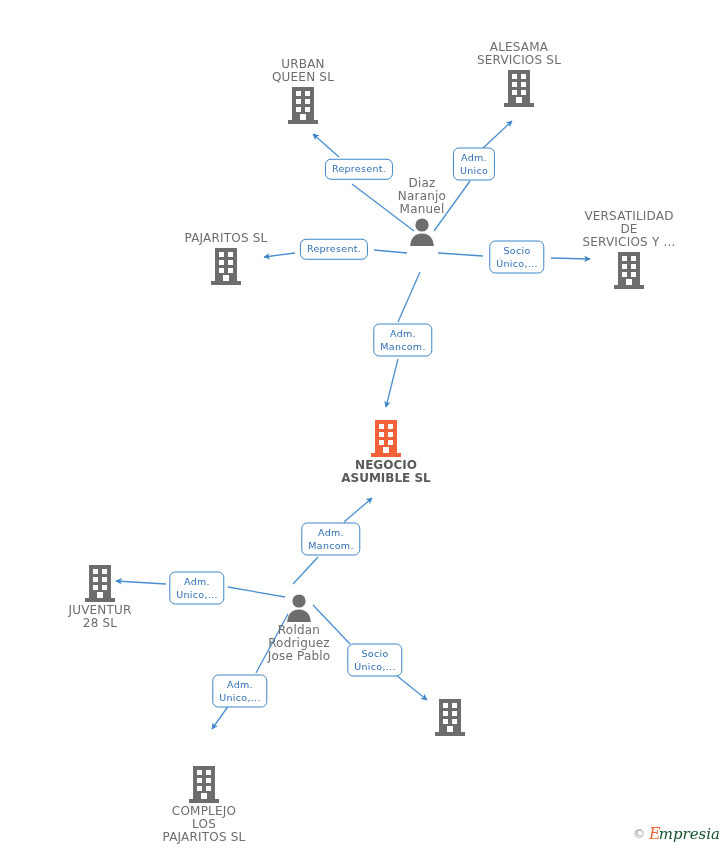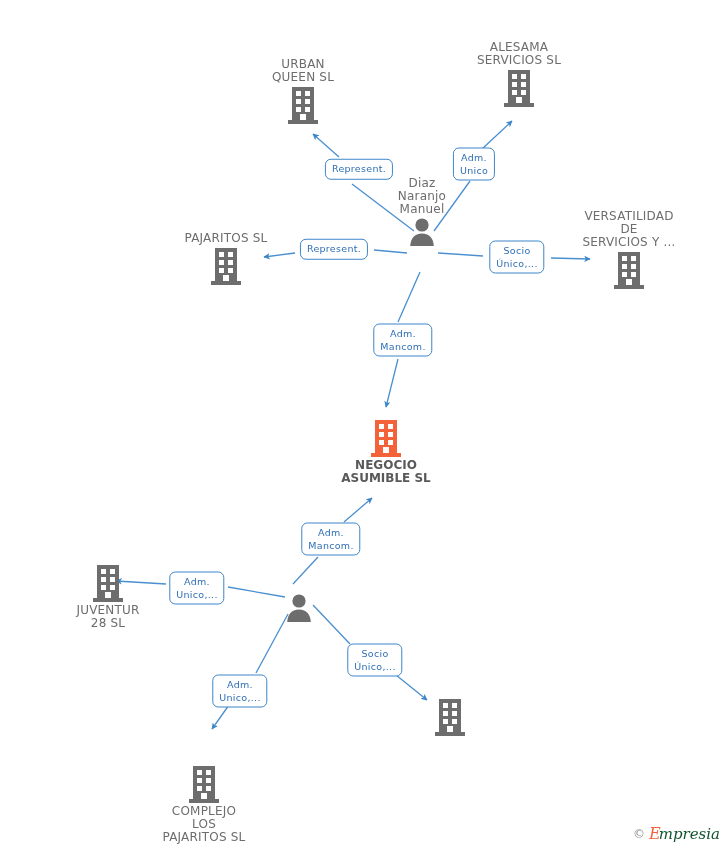--- a/index.html
+++ b/index.html
@@ -188,21 +188,21 @@
           <rect x="19" y="14" width="5" height="5"></rect>
         <rect x="10" y="22" width="5" height="5"></rect>
           <rect x="19" y="22" width="5" height="5"></rect>
         <rect x="14" y="29" width="6" height="6"></rect>
       </g>
     </svg>
     <div class="caption">NEGOCIO
 ASUMIBLE SL</div>
   </div>
 
-  <div class="node" style="left:108px;top:563px;">
+  <div class="node" style="left:100px;top:563px;">
     <svg class="glyph" width="34" height="40" viewBox="0 0 34 40">
       <g fill="#6d6d6d">
         <rect x="6" y="2" width="22" height="33"></rect>
         <rect x="2" y="35" width="30" height="4"></rect>
       </g>
       <g fill="#ffffff">
         <rect x="10" y="6" width="5" height="5"></rect>
           <rect x="19" y="6" width="5" height="5"></rect>
         <rect x="10" y="14" width="5" height="5"></rect>
           <rect x="19" y="14" width="5" height="5"></rect>
@@ -266,20 +266,23 @@
     </svg>
   </div>
 
   <div class="node" style="left:299px;top:593px;">
     <svg class="glyph" width="30" height="30" viewBox="0 0 30 30">
       <g fill="#6d6d6d">
         <circle cx="15" cy="8" r="6.6"></circle>
         <path d="M 15 16.4 C 7.4 16.4 3.6 21.4 3.2 29 L 26.8 29 C 26.4 21.4 22.6 16.4 15 16.4 Z"></path>
       </g>
     </svg>
+    <div class="caption">Roldan
+Rodriguez
+Jose Pablo</div>
   </div>
 
   <div class="badge" style="left:359px;top:169px;">Represent.</div>
 
   <div class="badge" style="left:474px;top:164px;">Adm.
 Unico</div>
 
   <div class="badge" style="left:334px;top:249px;">Represent.</div>
 
   <div class="badge" style="left:517px;top:257px;">Socio

